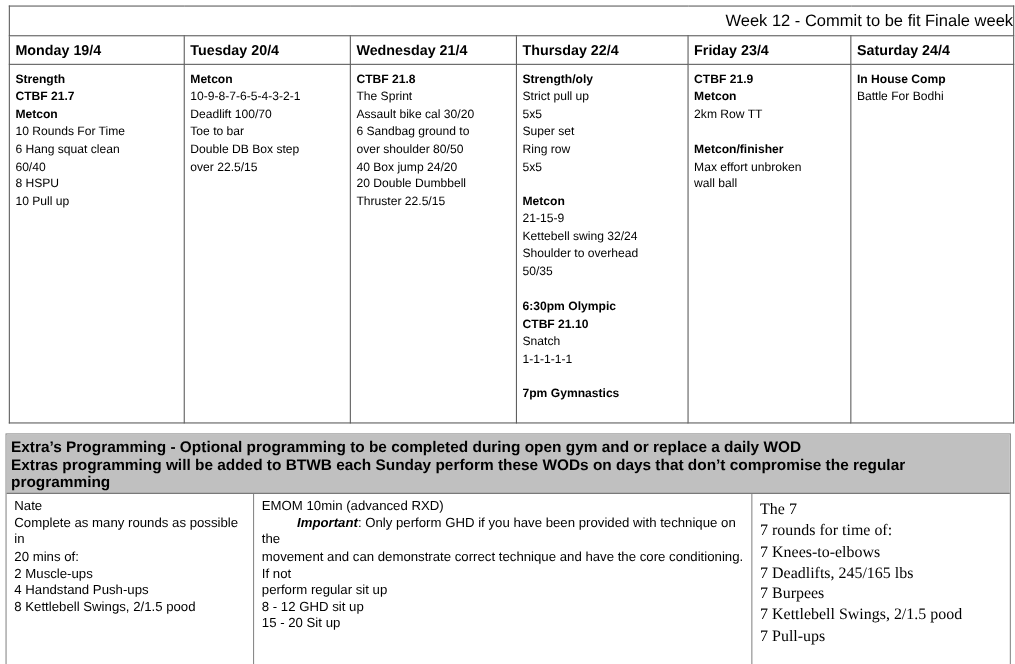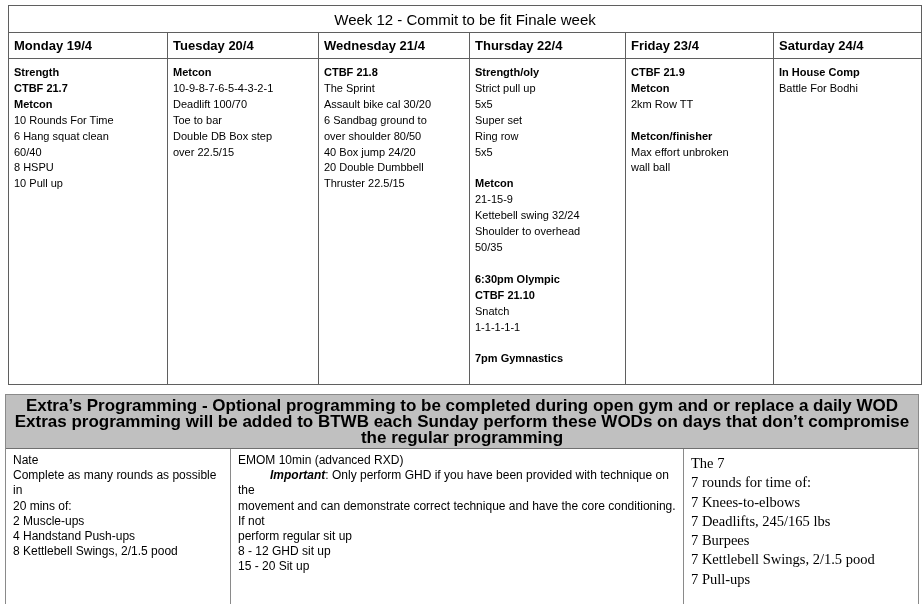--- a/index.html
+++ b/index.html
@@ -20,21 +20,21 @@
     width:913px;
     border-collapse:collapse;
     table-layout:fixed;
   }
   table.week-table th, table.week-table td {
     border:1px solid var(--table-border,#5f5f5f);
     overflow:hidden;
   }
   .title-cell {
     height:26px;
-    text-align:center;
+    text-align:right;
     font-size:15px;
     font-weight:normal;
     padding:0;
   }
   .day-header {
     height:25px;
     text-align:left;
     vertical-align:middle;
     font-size:13px;
     font-weight:bold;
@@ -52,23 +52,22 @@
   
   .extras {
     position:absolute; left:5px; top:394px;
     width:914px;
     border:1px solid var(--extras-border,#8a8a8a);
     box-sizing:border-box;
   }
   .extras-header {
     background:var(--extras-header-bg,#c0c0c0);
     border-bottom:1px solid #707070;
-    text-align:center;
     font-weight:bold;
-    font-size:17px;
+    font-size:14px;
     line-height:16px;
     padding:3px 4px 2px 4px;
   }
   .extras-cells {
     display:flex;
     height:169px;
     justify-content:space-between;
   }
   .extras-cell {
     box-sizing:border-box;

